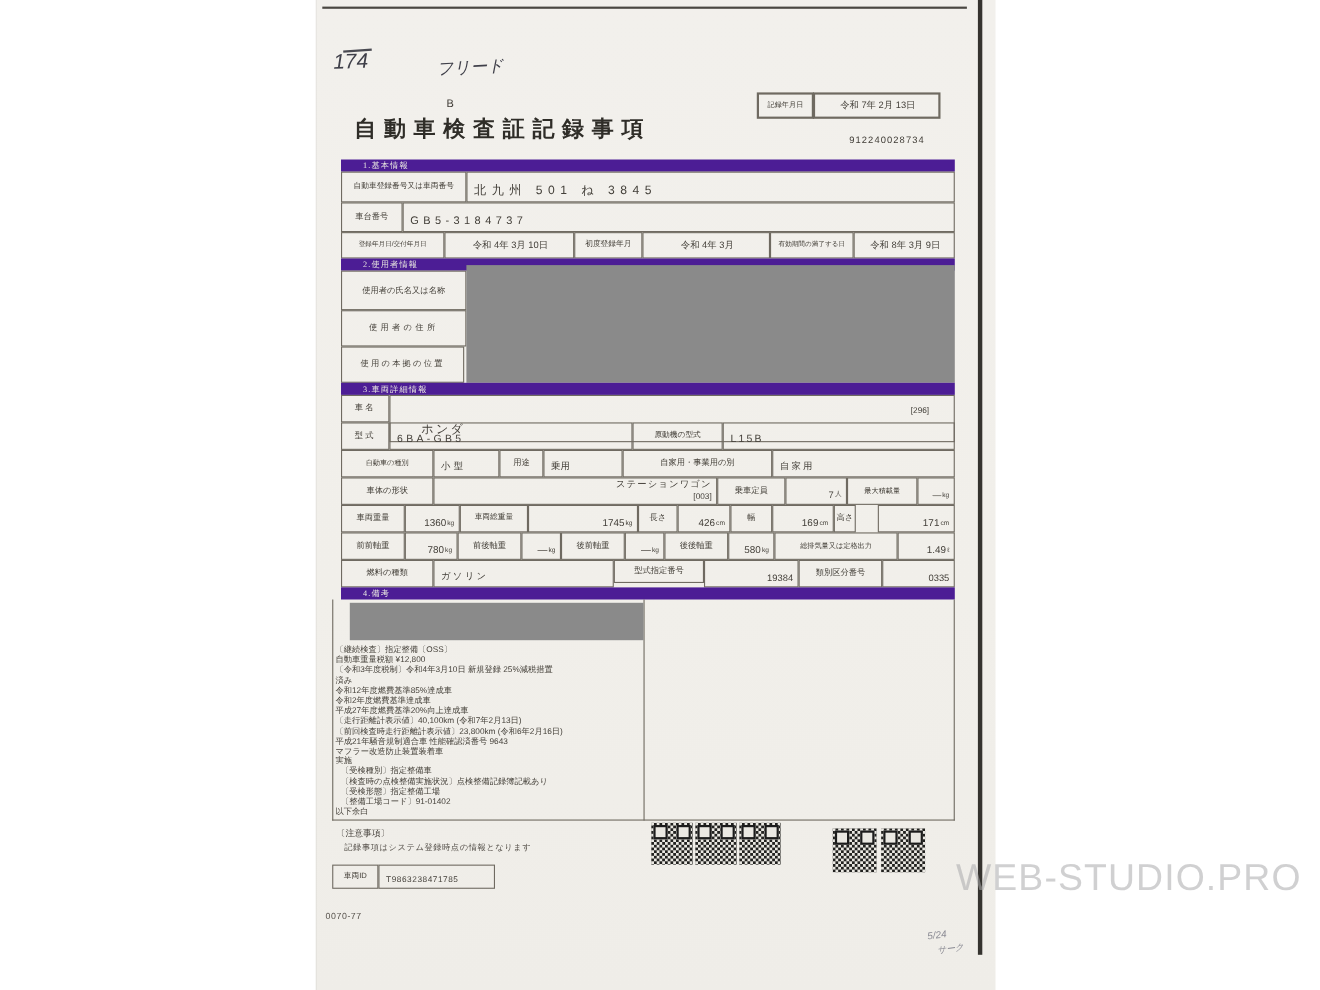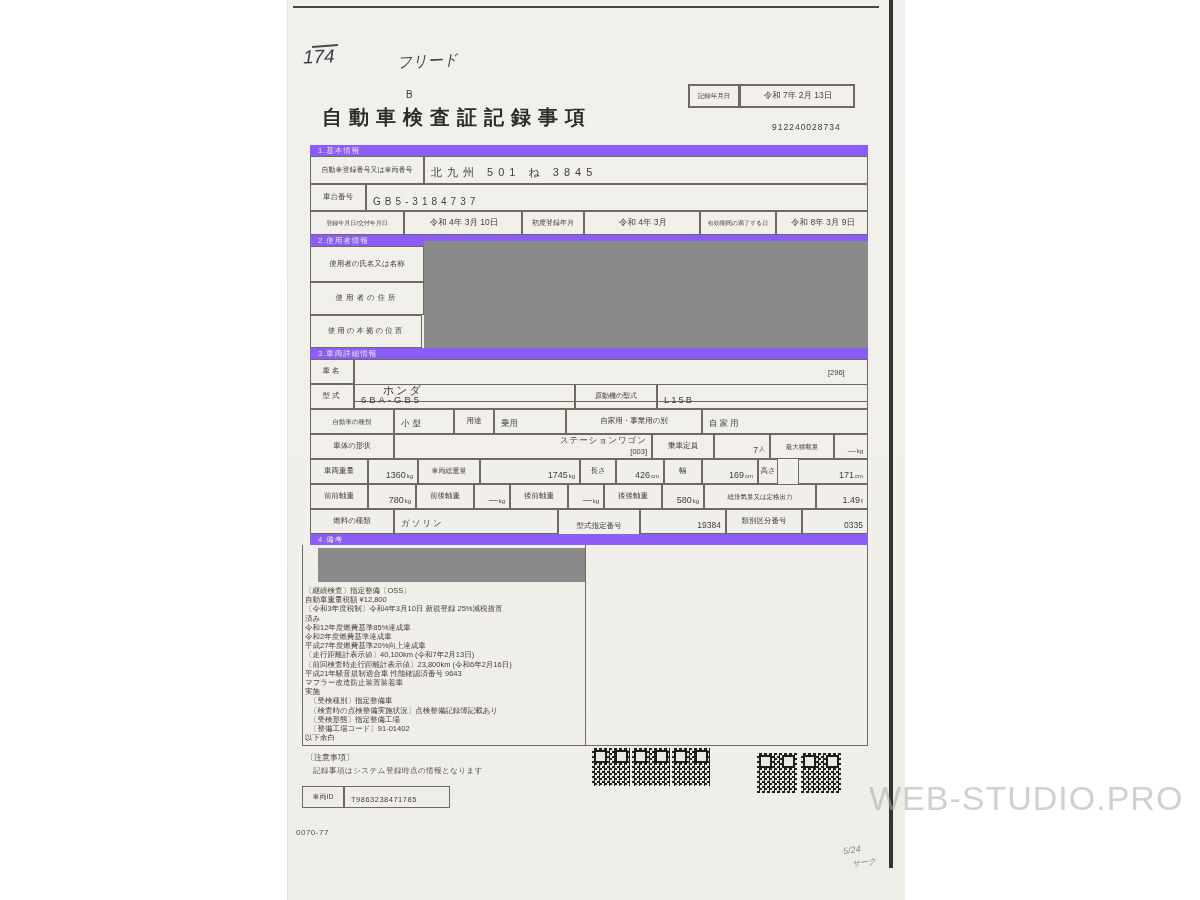--- a/index.html
+++ b/index.html
@@ -16,22 +16,22 @@
     border-left:1px solid rgba(0,0,0,0.05);
   }
   .edge-top { position:absolute; left:293px; top:6px; width:586px; height:2px; background:#4a4742; }
   .edge-right { position:absolute; left:889px; top:0; width:4px; height:868px; background:#35332f; }
 
   .hand { font-style:italic; color:#3f3f49; }
   .title {
     font-size:20px; letter-spacing:7px; font-weight:600; color:#2f2d28; white-space:nowrap;
   }
   .bar {
-    position:absolute; background:#8b5cf6; color:#e9e7e1; font-size:7.5px;
-    line-height:11px; height:11px; padding-left:8px; letter-spacing:1px; white-space:nowrap;
+    position:absolute; background:#4c1d95; color:#e9e7e1; font-size:7.5px;
+    line-height:11px; height:11px; padding-left:20px; letter-spacing:1px; white-space:nowrap;font-family:Liberation Serif, serif;
   }
   .cell { position:absolute; border:1px solid #6f6a61; }
   .lbl {
     display:flex; align-items:center; justify-content:center; text-align:center;
     font-size:7px; line-height:1.15; color:#403c35; padding:1px;
   }
   .val {
     display:flex; align-items:flex-end; font-size:9px; padding:0 4px 3px 6px;
     white-space:nowrap; color:#44403a;
   }
@@ -168,21 +168,21 @@
     <span class="u">kg</span>
   </div>
 <div class="cell lbl" style="left:704px;top:484px;width:112px;height:25px;font-size:6.5px;">総排気量又は定格出力</div>
 <div class="cell val right" style="left:816px;top:484px;width:52px;height:25px;">
     <span>1.49</span>
     <span class="u">ℓ</span>
   </div>
 
 <div class="cell lbl" style="left:310px;top:509px;width:84px;height:25px;font-size:7.5px;">燃料の種類</div>
 <div class="cell val ls2" style="left:394px;top:509px;width:164px;height:25px;font-size:8.5px;">ガソリン</div>
-<div class="cell lbl" style="left:558px;top:509px;width:82px;height:35px;font-size:7.5px;">型式指定番号</div>
+<div class="cell lbl" style="left:558px;top:509px;width:82px;height:21px;font-size:7.5px;">型式指定番号</div>
 <div class="cell val right" style="left:640px;top:509px;width:86px;height:25px;font-size:8.5px;">19384</div>
 <div class="cell lbl" style="left:726px;top:509px;width:76px;height:25px;font-size:7.5px;">類別区分番号</div>
 <div class="cell val right" style="left:802px;top:509px;width:66px;height:25px;font-size:8.5px;">0335</div>
 
 <div class="bar" style="left:310px;top:534px;width:558px;">4.備考</div>
 <div class="line" style="left:302px;top:545px;width:1px;height:201px;"></div>
 <div class="line" style="left:867px;top:545px;width:1px;height:201px;"></div>
 <div class="line" style="left:302px;top:745px;width:566px;height:1px;"></div>
 <div class="line" style="left:585px;top:545px;width:1px;height:201px;"></div>
 <div class="redact" style="left:318px;top:548px;width:267px;height:34px;"></div>

